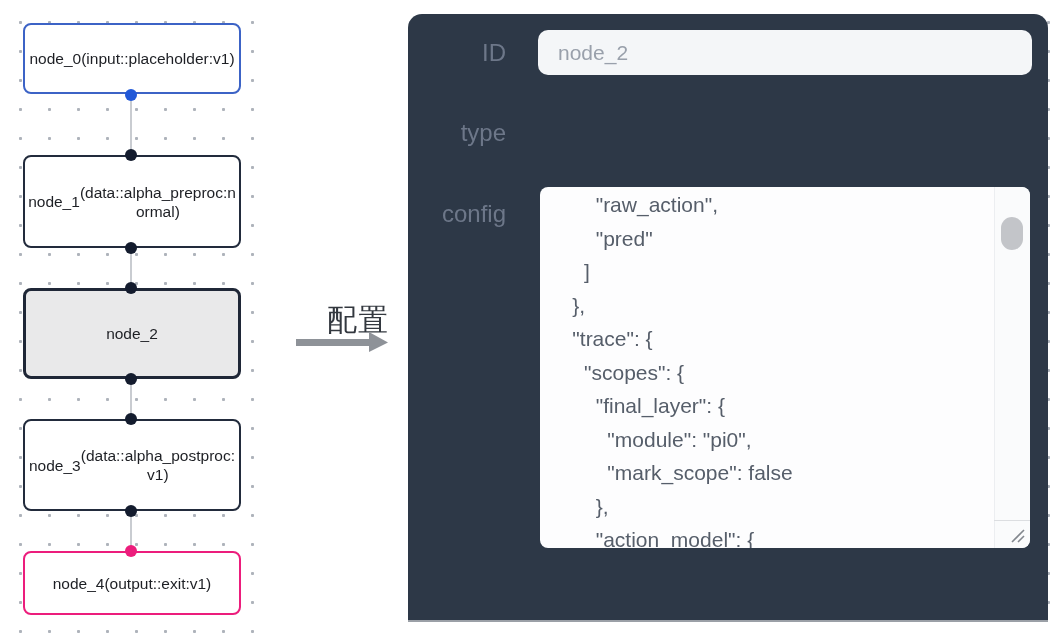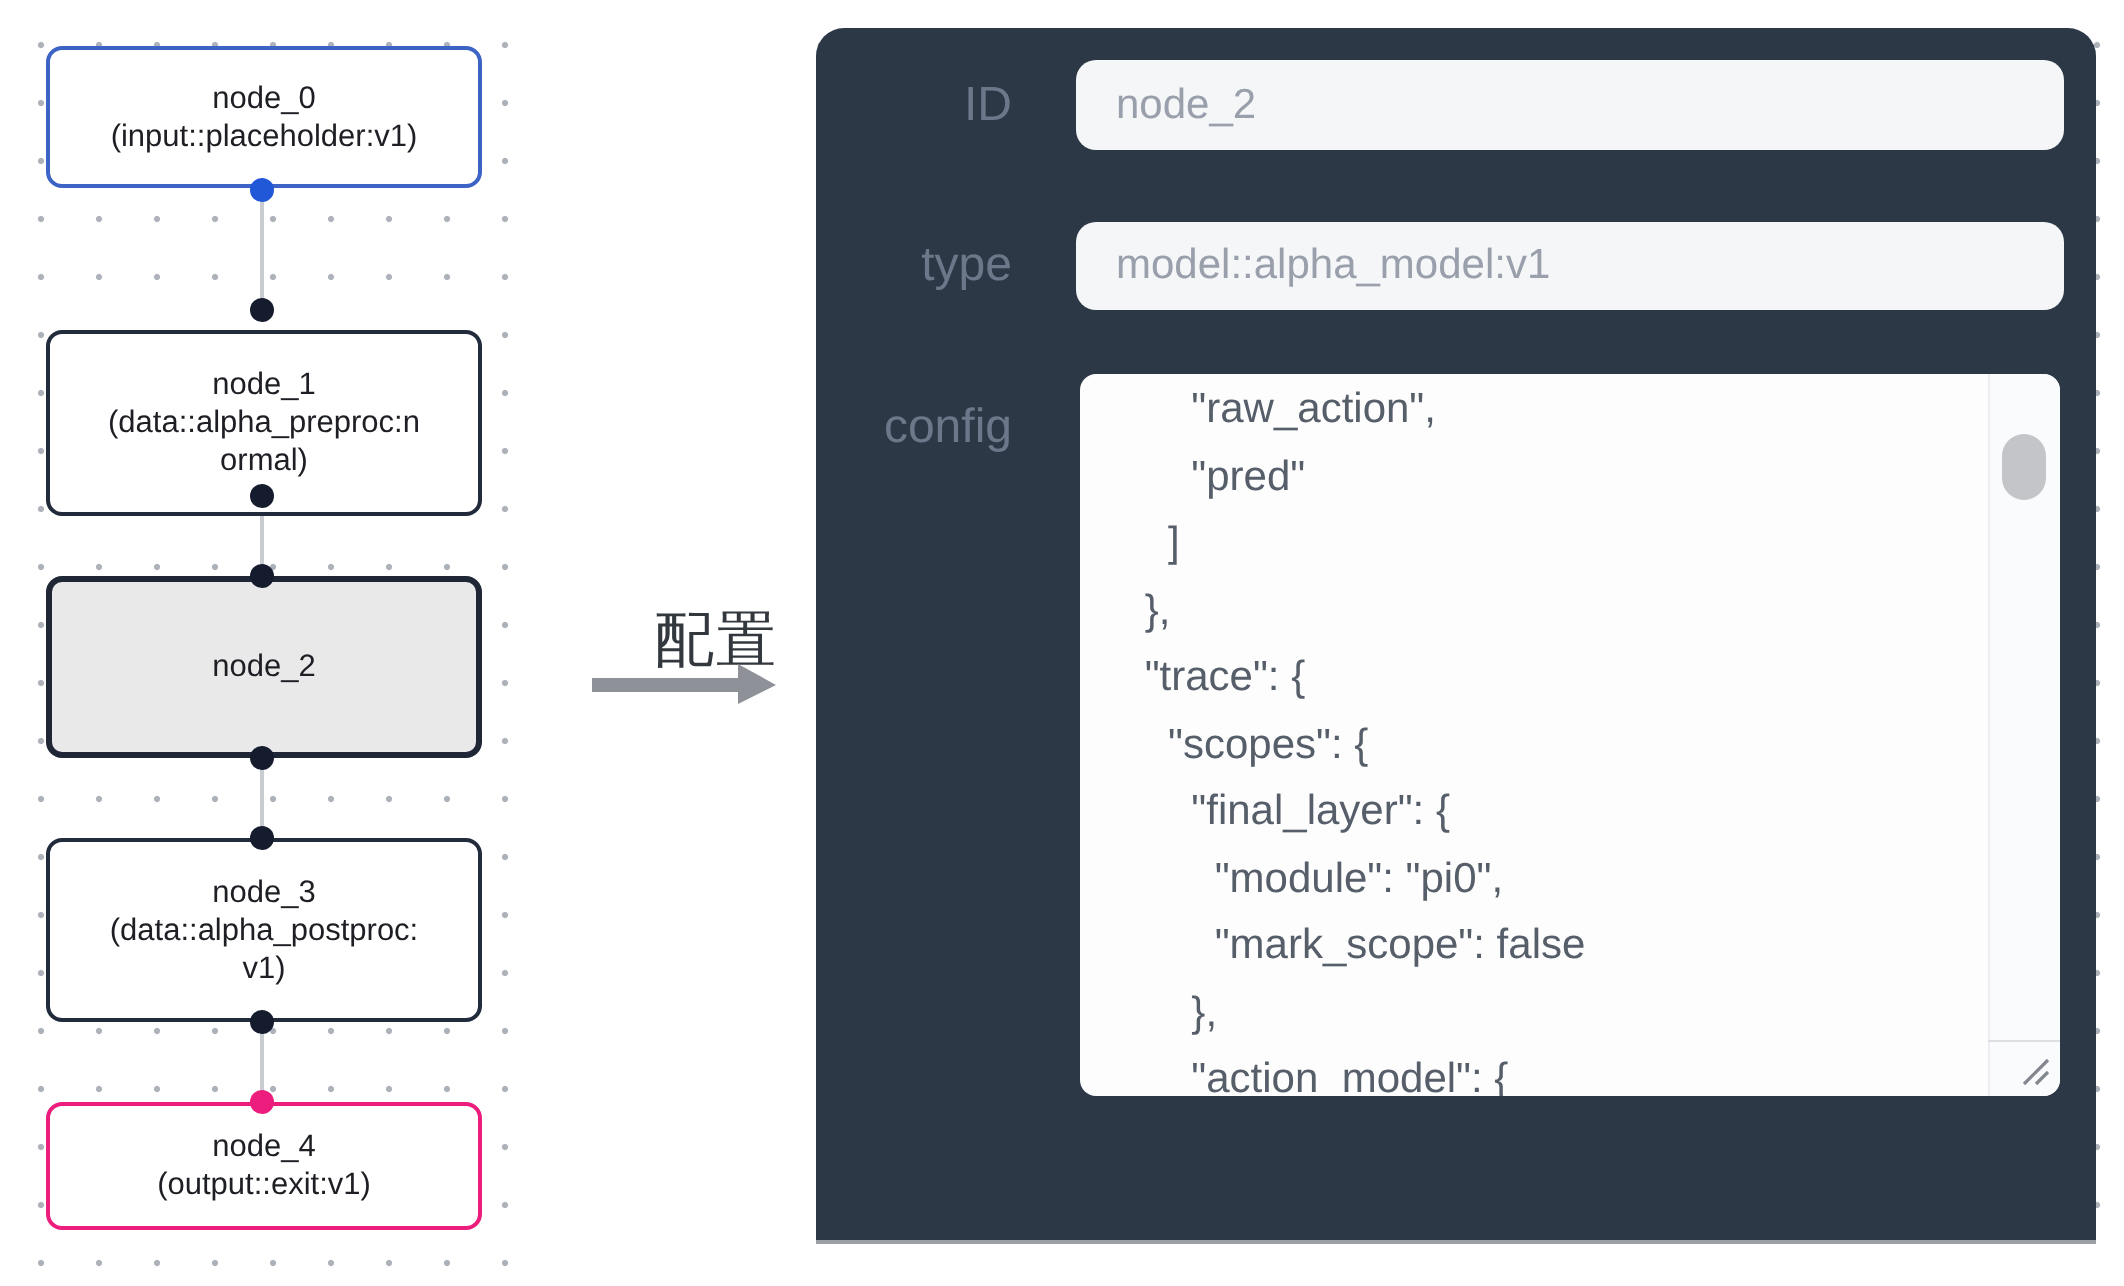--- a/index.html
+++ b/index.html
@@ -19,29 +19,29 @@
   #left-canvas  { left: 0;   top: 0; width: 274px;  height: 643px; }
   #right-canvas { left: 390px; top: 0; width: 672px; height: 622px; }
 
   
   .node {
     position: absolute;
     left: 23px; width: 218px;
     background: #ffffff;
     border: 2px solid #222b3c;
     border-radius: 8px;
-    display: flex; flex-direction: column;
+    display: flex; flex-direction: row;
     align-items: center; justify-content: center;
     text-align: center;
     z-index: 2;
   }
   .node .title    { font-size: 15.5px; line-height: 19px; color: #1d1f24; }
   .node .subtitle { font-size: 15.5px; line-height: 19px; color: #1d1f24; white-space: pre-line; }
   #node-0 { top: 23px;  height: 71px; border-color: #3c63c6; }
-  #node-1 { top: 165px; height: 93px; }
+  #node-1 { top: 155px; height: 93px; }
   #node-2 { top: 288px; height: 91px; border-width: 3px; border-color: #1f2737; background: #e9e9ea; }
   #node-3 { top: 419px; height: 92px; }
   #node-4 { top: 551px; height: 64px; border-color: #ec1d7c; }
 
   .edge {
     position: absolute; left: 130px; width: 2px;
     background: #c9ccd1; z-index: 1;
   }
   .port {
     position: absolute; left: 125px;
@@ -170,21 +170,20 @@
 <div id="annotation-label">配置</div>
 <svg id="annotation-arrow" width="92" height="20" viewBox="0 0 92 20">
   <rect x="0" y="7" width="74" height="7" fill="#8e9298"></rect>
   <polygon points="73,0 92,10.5 73,20" fill="#8e9298"></polygon>
 </svg>
 
 <div id="config-panel">
   <div class="field-label" id="id-label">ID</div>
   <input class="text-input" id="id-input" type="text" value="node_2" style="">
   <div class="field-label" id="type-label">type</div>
-  <input class="text-input" id="type-input" type="text" value="model::alpha_model:v1" style="">
   <div class="field-label" id="config-label">config</div>
 
   <div id="config-textarea">
     <div id="config-code">        "raw_action",
         "pred"
       ]
     },
     "trace": {
       "scopes": {
         "final_layer": {

